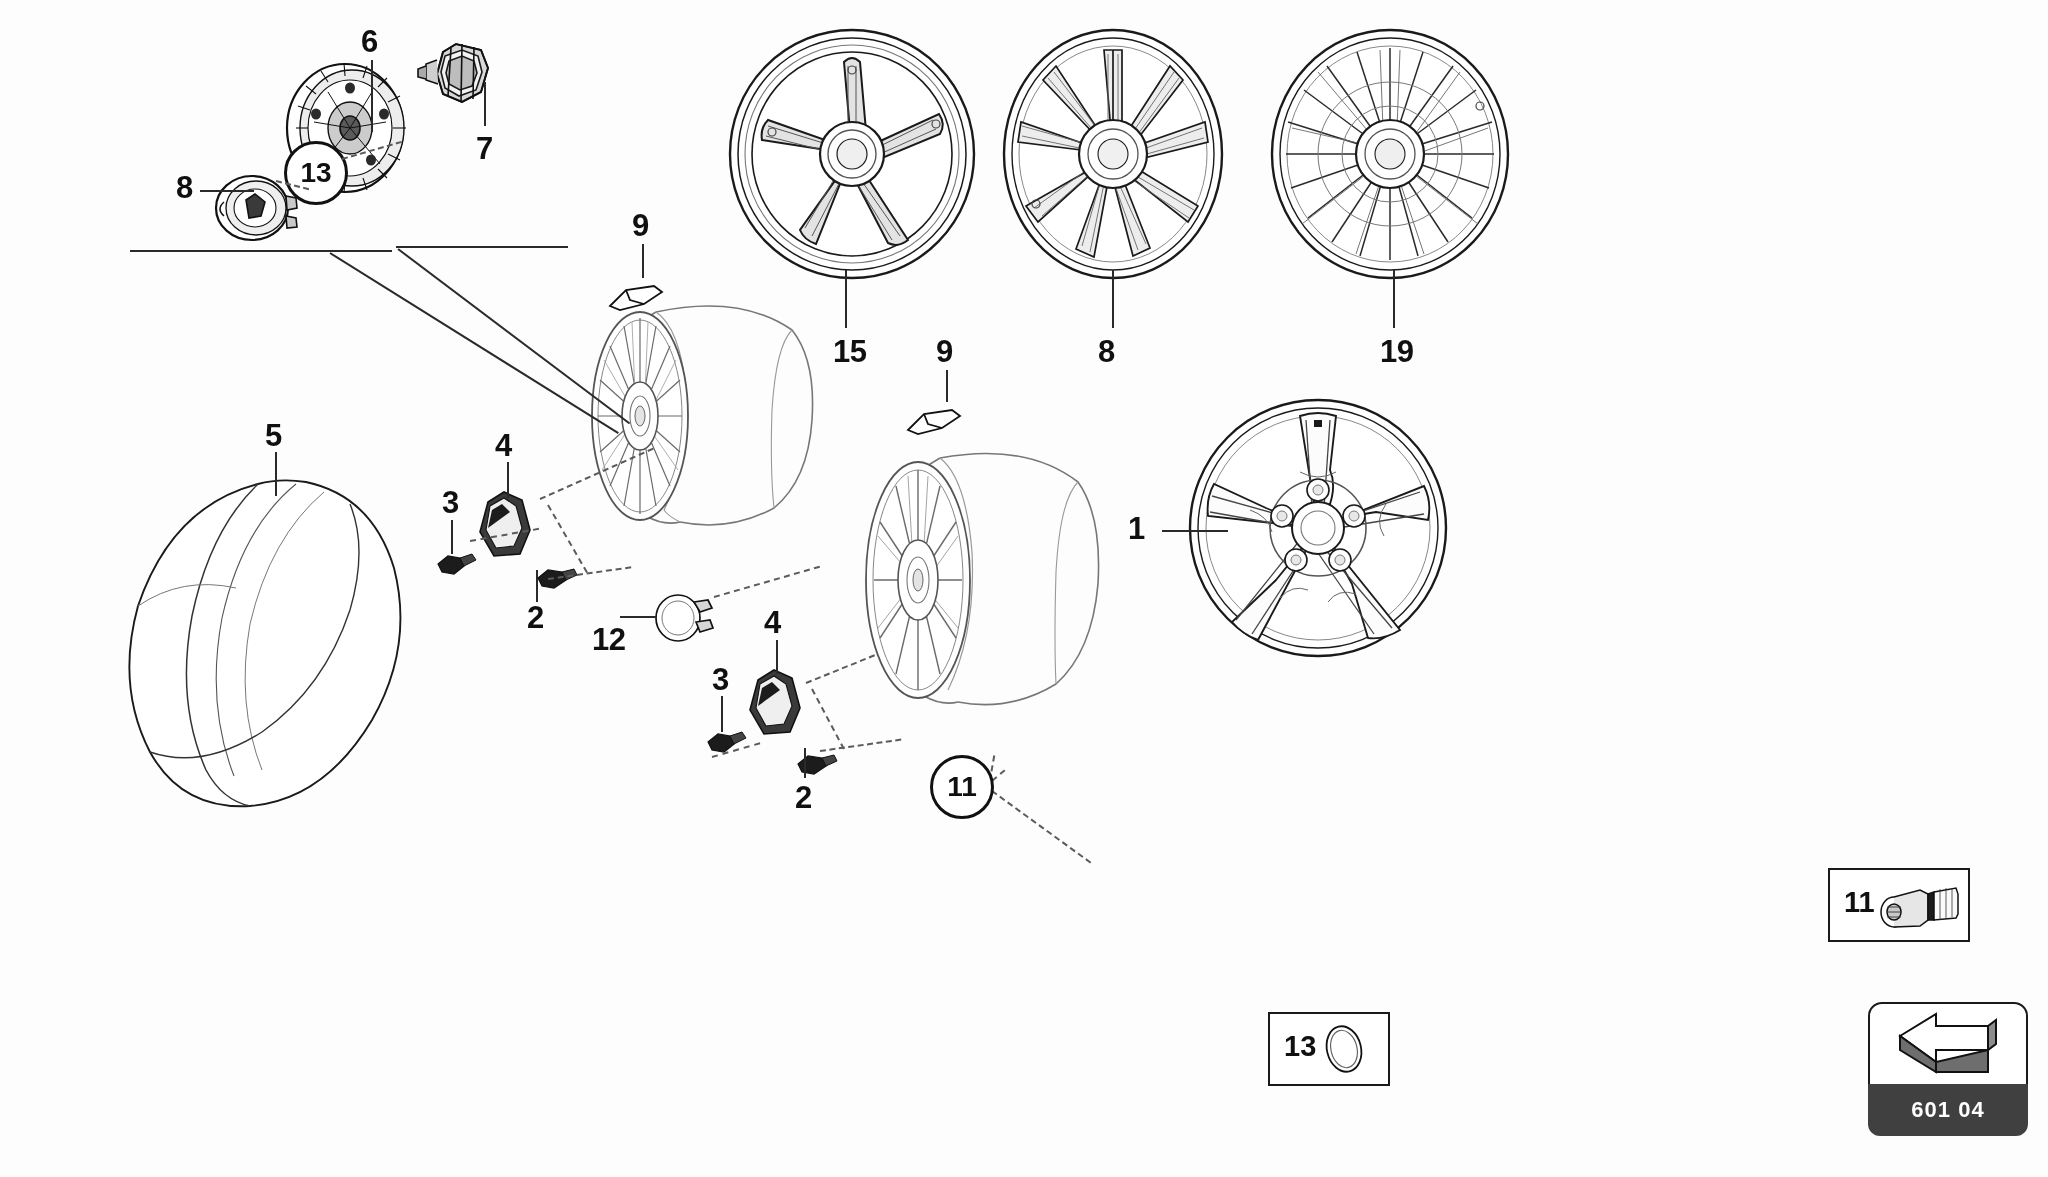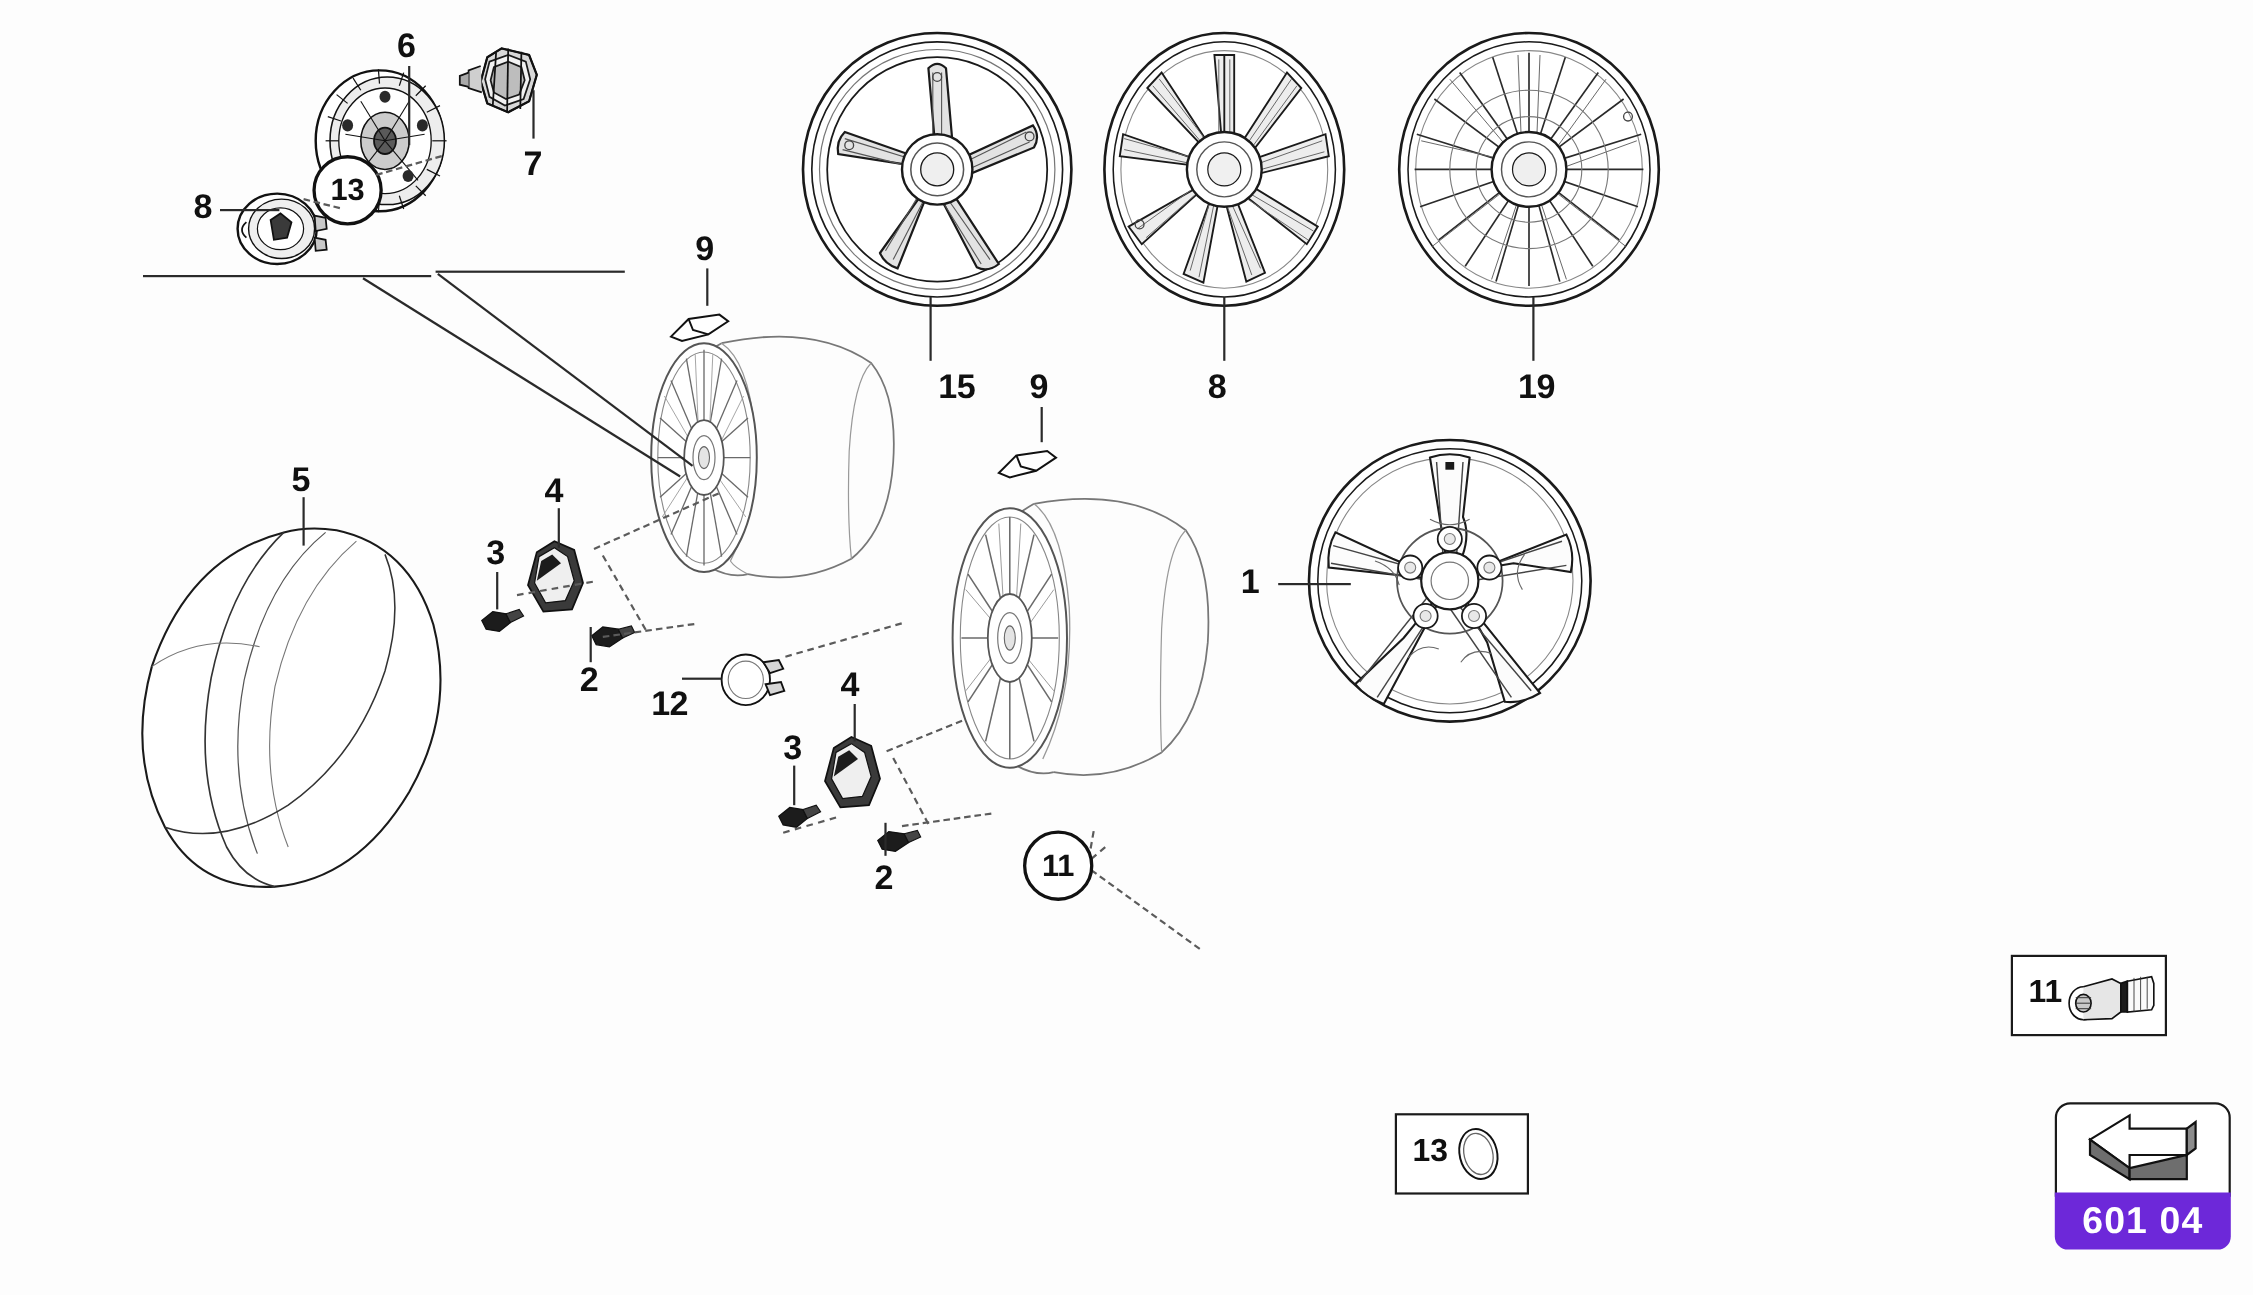--- a/index.html
+++ b/index.html
@@ -24,22 +24,22 @@
   .lead.diag{height:2px;transform-origin:0 50%;}
 
   
   .dash{position:absolute;border-top:2px dashed #5b5b5b;transform-origin:0 50%;height:0;}
 
   
   .legendbox{position:absolute;background:#fff;border:2px solid #1a1a1a;}
   .legendnum{position:absolute;font-weight:bold;font-size:29px;color:#101010;}
   .pagebox{position:absolute;background:#fff;border:2px solid #1a1a1a;
            border-radius:14px 14px 0 0;overflow:hidden;}
-  .pagetag{position:absolute;background:#6d28d9;color:#fff;font-weight:bold;
-           font-size:34px;letter-spacing:1px;display:flex;align-items:center;
+  .pagetag{position:absolute;background:#404040;color:#fff;font-weight:bold;
+           font-size:22px;letter-spacing:1px;display:flex;align-items:center;
            justify-content:center;border-radius:0 0 12px 12px;}
 
   svg{display:block;overflow:visible;}
   .art{position:absolute;}
 </style>
 </head>
 <body>
 
 <div id="stage">
 
@@ -156,21 +156,21 @@
       <ellipse cx="124" cy="126" rx="24" ry="24" stroke-width="1.4" stroke="#555"></ellipse>
       <ellipse cx="124" cy="126" rx="15" ry="15" fill="#efefef" stroke-width="1.2"></ellipse>
       <g stroke-width="1.2" stroke="#444">
         <ellipse cx="124" cy="42" rx="4" ry="4"></ellipse>
         <ellipse cx="208" cy="96" rx="4" ry="4"></ellipse>
         <ellipse cx="44" cy="104" rx="4" ry="4"></ellipse>
       </g>
     </g>
   </svg>
   <div class="lead v" style="left:845px;top:270px;height:58px;"></div>
-  <div class="callout" style="left:833px;top:336px;margin-left:20px;">15</div>
+  <div class="callout" style="left:833px;top:336px;">15</div>
 
   <svg class="art" style="left:1002px;top:28px;" width="222" height="252">
     <g fill="none" stroke="#1a1a1a">
       <ellipse cx="111" cy="126" rx="109" ry="124" stroke-width="2.4" fill="#ffffff"></ellipse>
       <ellipse cx="111" cy="126" rx="101" ry="116" stroke-width="1.4"></ellipse>
       <ellipse cx="111" cy="126" rx="94" ry="108" stroke-width="1" stroke="#888"></ellipse>
       <g stroke-width="1.7" fill="#ededed">
         <path d="M111 126 L102 22 L120 22 L120 126 Z"></path>
         <path d="M111 126 L168 38 L181 52 L120 131 Z"></path>
         <path d="M111 126 L203 94 L206 114 L118 136 Z"></path>

